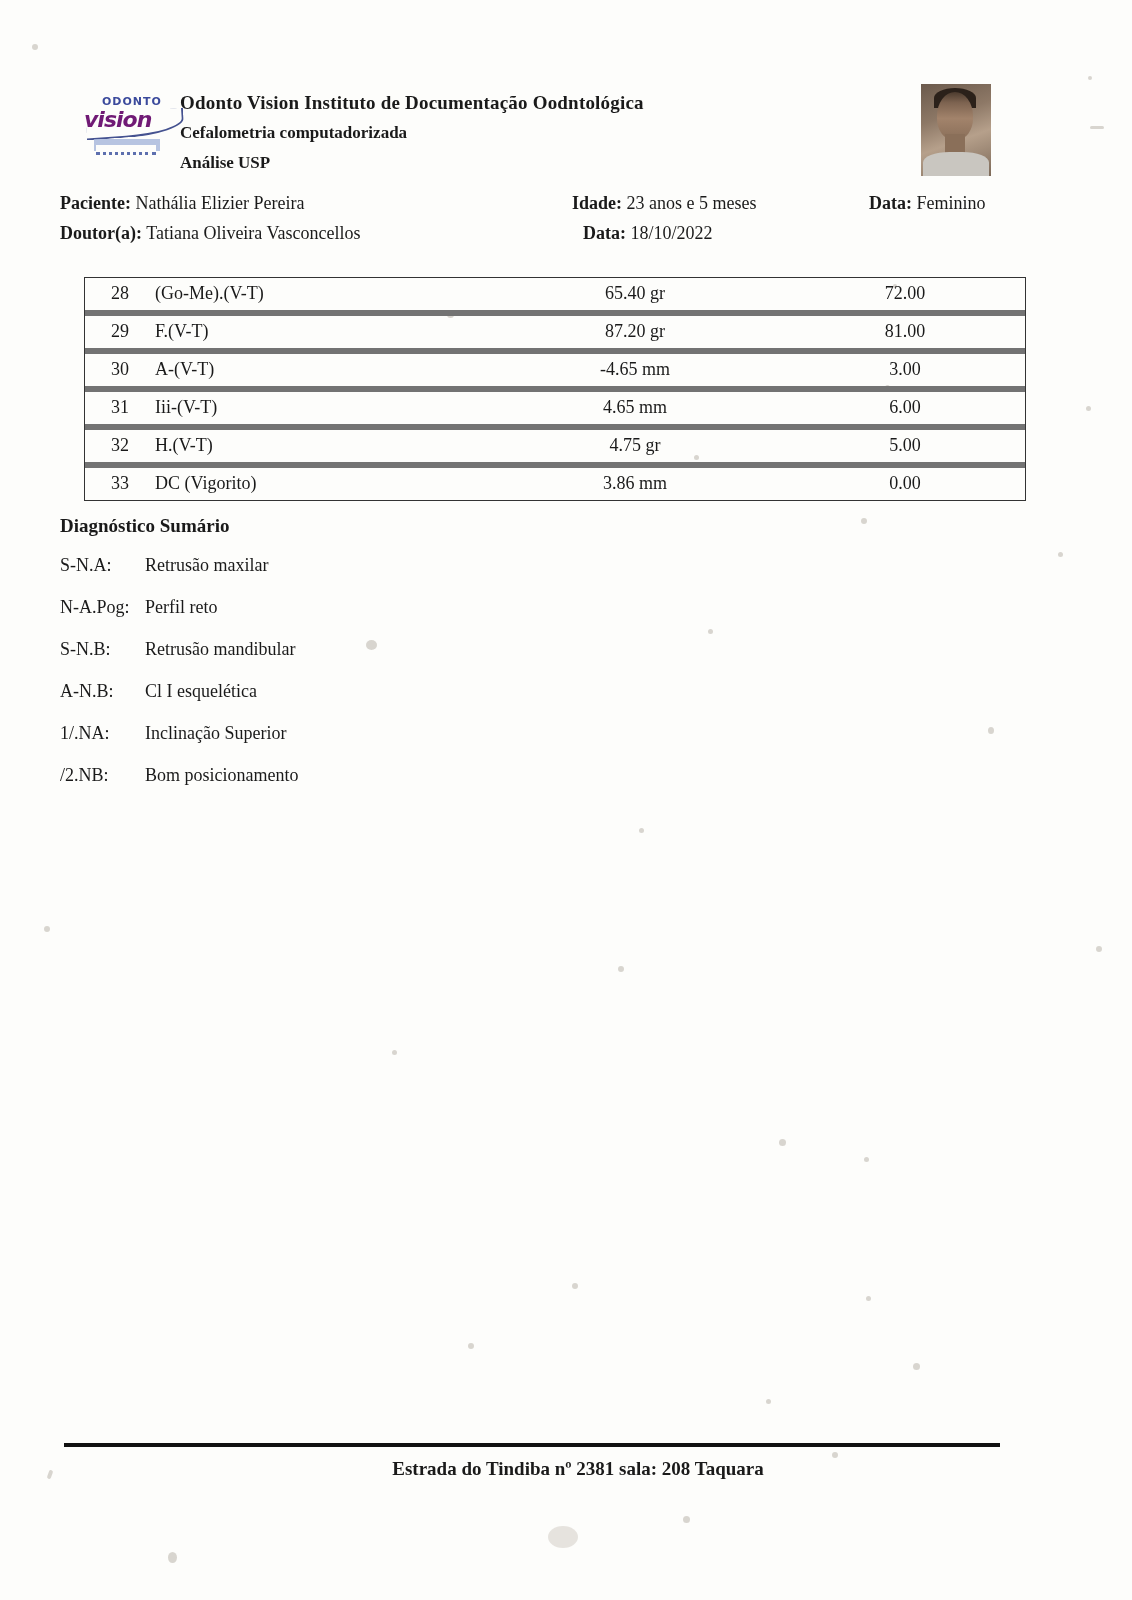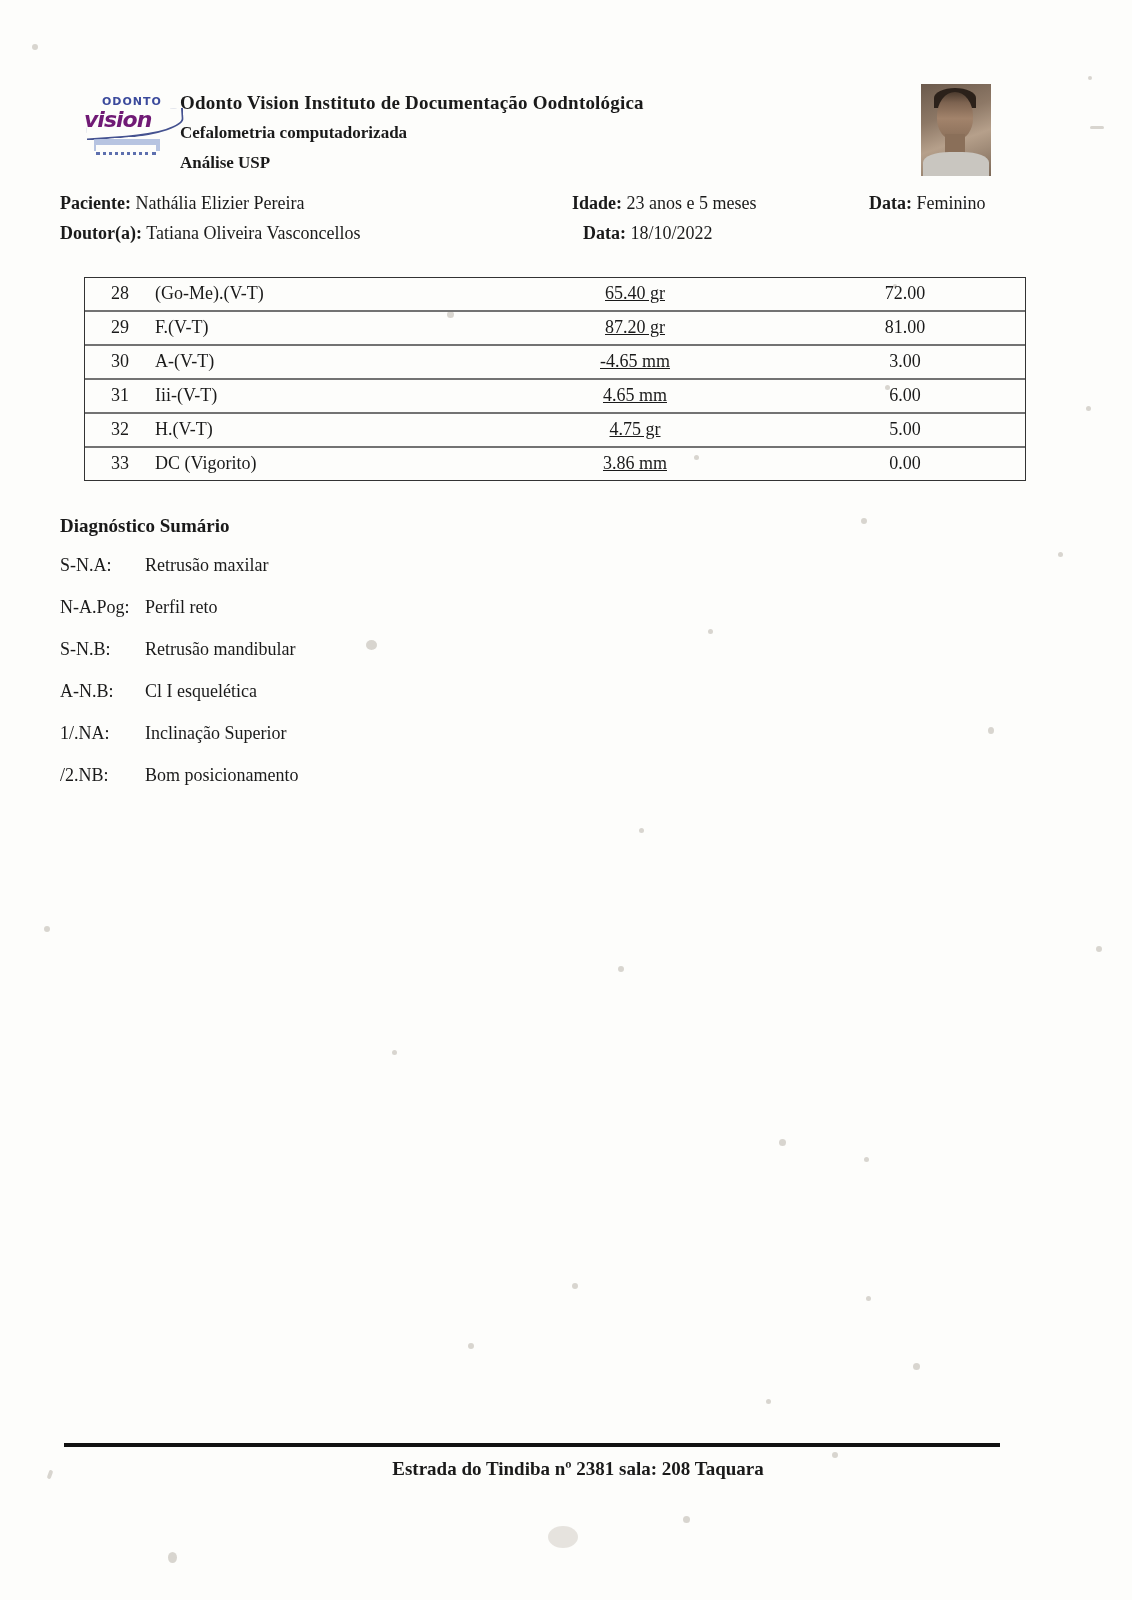--- a/index.html
+++ b/index.html
@@ -173,28 +173,28 @@
     top: 277px;
     width: 940px;
     border: 1px solid #333;
   }
   table.meas {
     width: 100%;
     border-collapse: collapse;
     font-size: 18px;
   }
   table.meas td {
-    border-bottom: 2px solid #737373;
+    border-bottom: 6px solid #737373;
     padding: 5px 0 6px 0;
     height: 20px;
   }
   table.meas tr:last-child td { border-bottom: none; }
   td.c-num   { width: 70px; text-align: center; }
   td.c-name  { width: 330px; text-align: left; padding-left: 8px;}
-  td.c-value { width: 300px; text-align: center; text-decoration: underline; }
+  td.c-value { width: 300px; text-align: center; }
   td.c-norm  { width: 240px; text-align: center; }
 
   
   .diag-title {
     position: absolute;
     left: 60px;
     top: 515px;
     font-size: 19px;
     font-weight: bold;
   }

